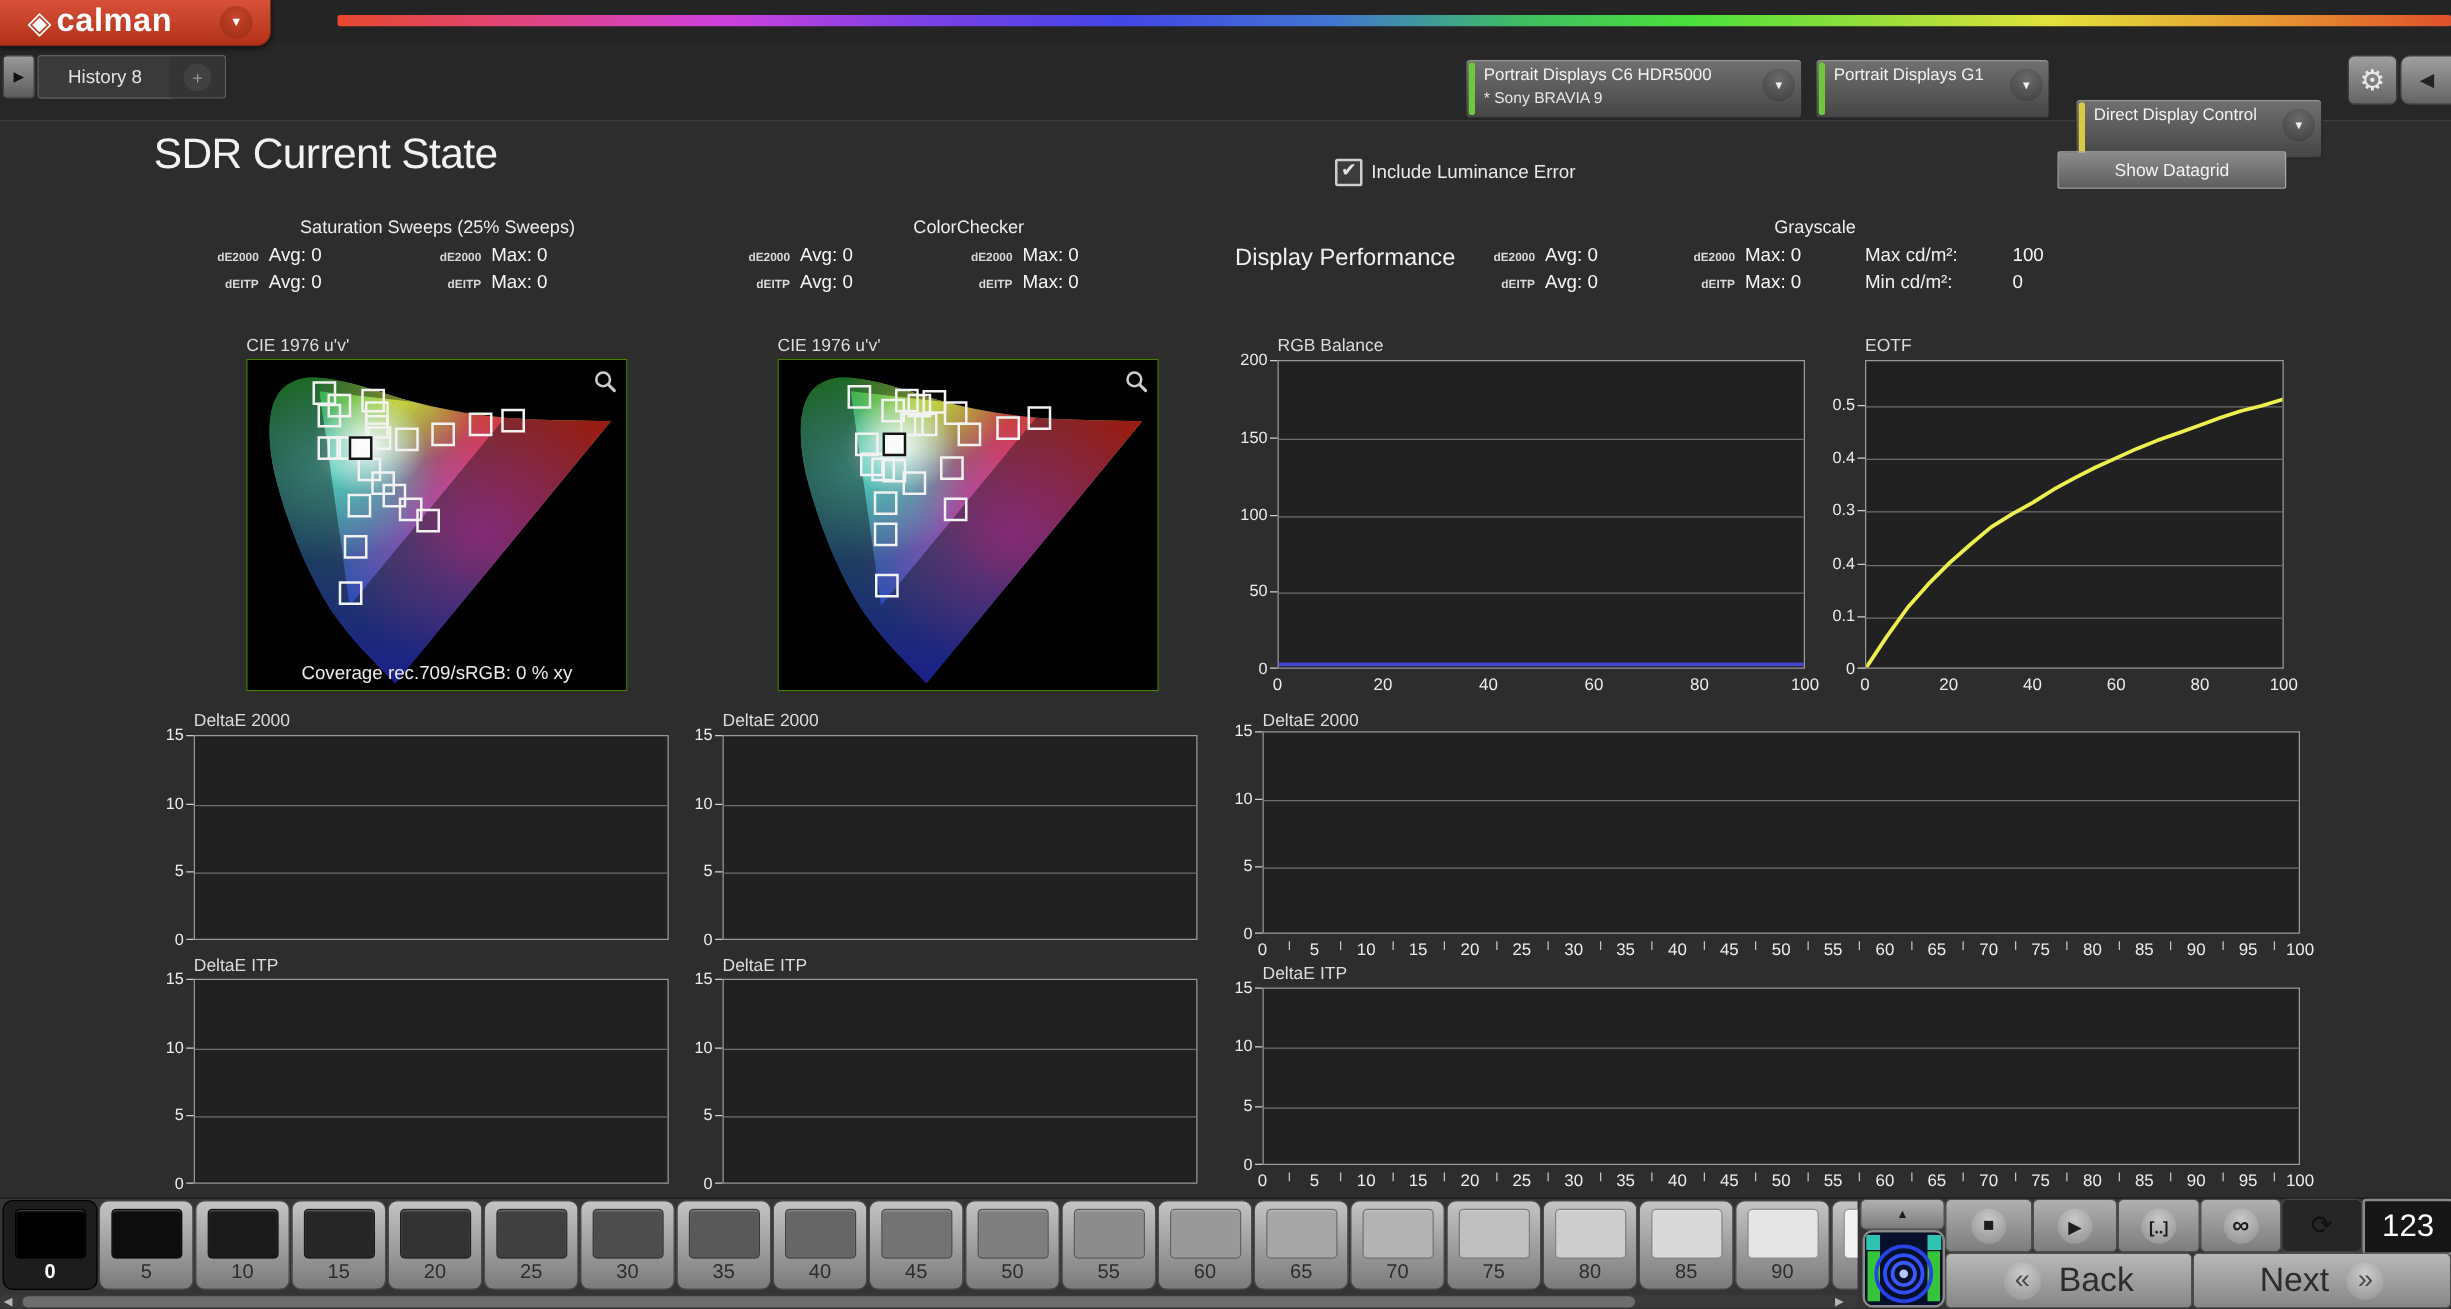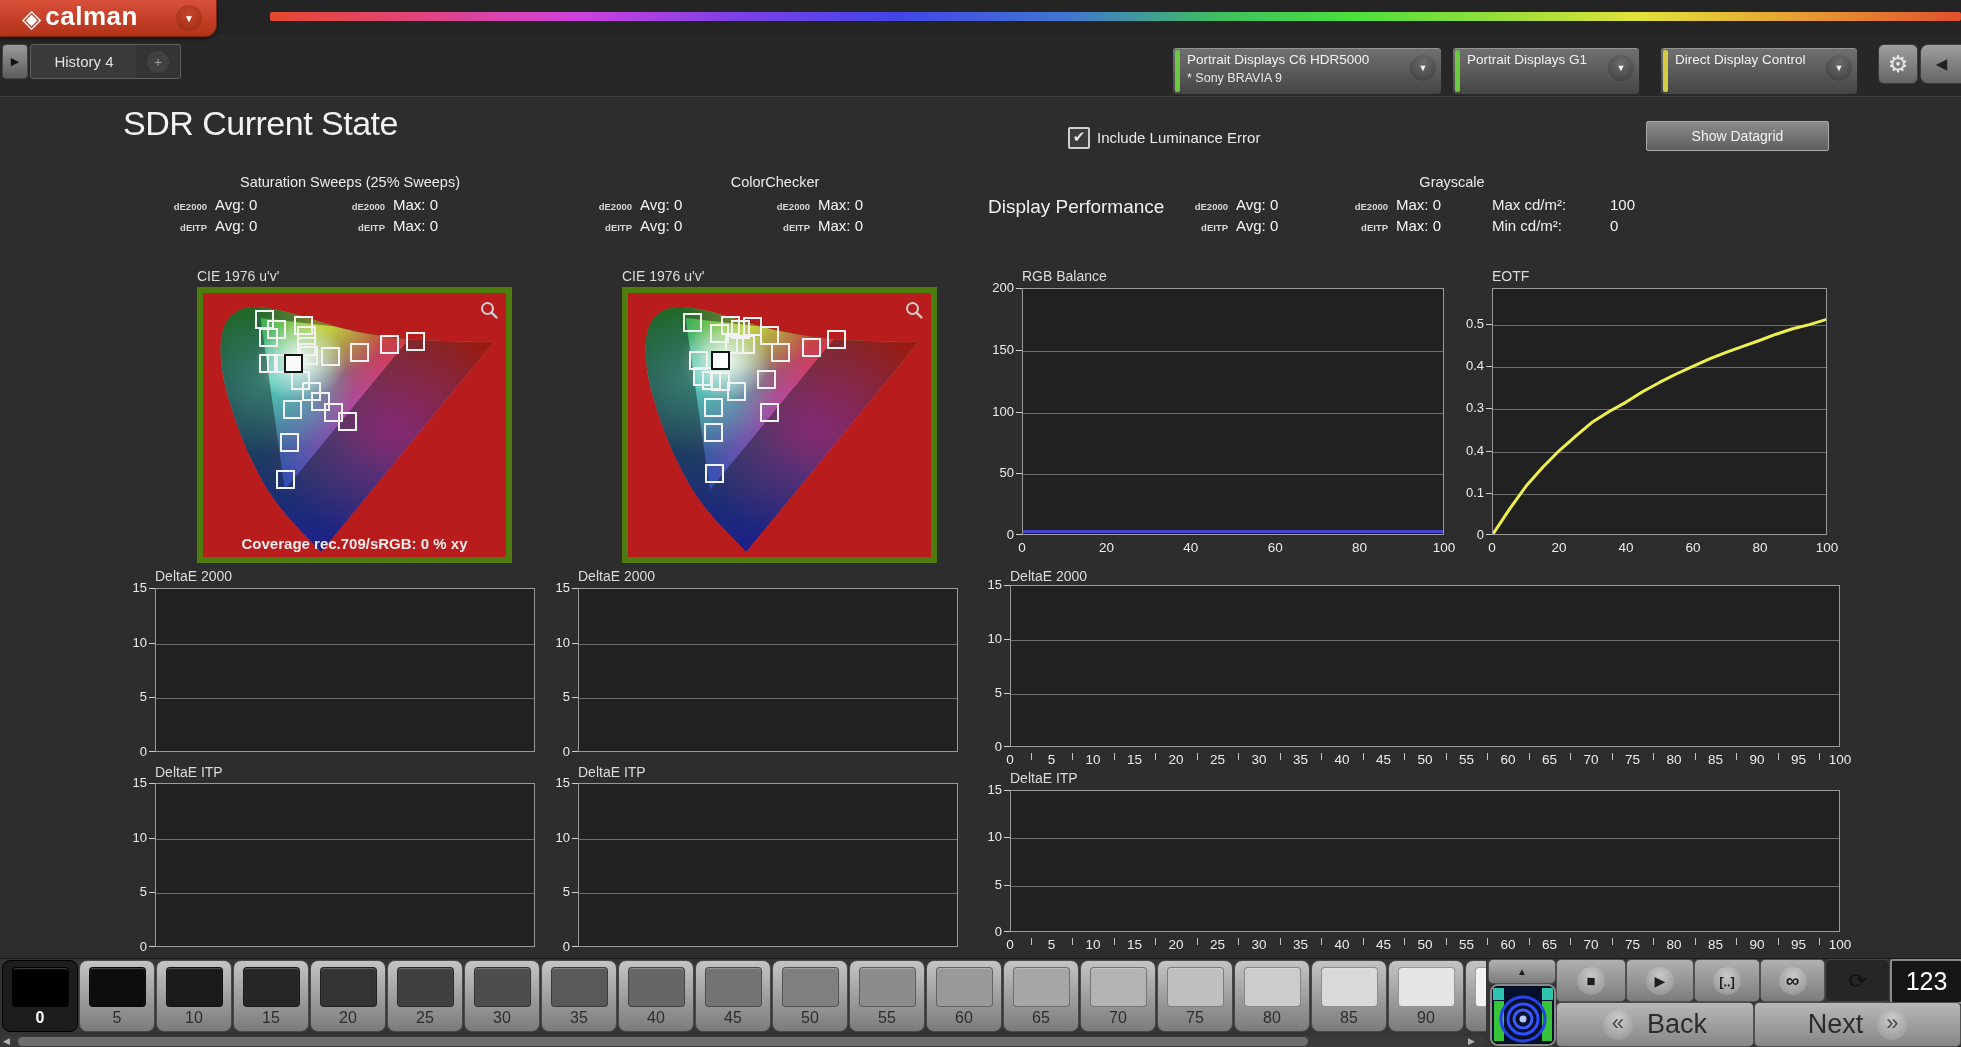--- a/index.html
+++ b/index.html
@@ -55,21 +55,21 @@
   .dp-label{position:absolute;left:988px;top:196px;font-size:19px;color:#f0f0f0;}
   
   .stat-group{position:absolute;top:174px;}
   .sg-title{font-size:14.5px;color:#ececec;text-align:center;height:22px;}
   .sg-row{display:grid;align-items:baseline;height:21px;}
   .sg-k{font-size:9.5px;font-weight:bold;color:#d8d8d8;text-align:right;padding-right:8px;}
   .sg-k.big{font-size:15px;font-weight:normal;color:#f0f0f0;}
   .sg-v{font-size:15px;color:#f5f5f5;text-align:left;}
   
   .chart-title{position:absolute;font-size:14px;color:#dcdcdc;text-align:left;}
-  .cie-box{position:absolute;background:#b91c1c;border:6px solid #4d7c0f;font-weight:bold;}
+  .cie-box{position:absolute;background:#000000;border:1px solid #4d7c0f;}
   .cie-box svg{position:absolute;left:0;top:0;width:100%;height:100%;}
   .marker{position:absolute;width:15px;height:15px;border:2px solid #f2f2f2;}
   .marker.sel{border-color:#141414;background:rgba(252,252,252,.9);}
   .mag{position:absolute;right:7px;top:7px;width:20px;height:20px;}
   .coverage{position:absolute;left:0;right:0;bottom:5px;text-align:center;font-size:15px;color:#ececec;}
   .plot{position:absolute;background:#212121;border:1px solid #9a9a9a;}
   .plot svg{position:absolute;left:0;top:0;width:100%;height:100%;}
   .ytick{position:absolute;font-size:13px;color:#ececec;text-align:right;width:40px;}
   .xtick{position:absolute;font-size:13.5px;color:#ececec;text-align:center;width:34px;}
   .gridline{position:absolute;height:1px;background:#6e6e6e;left:0;right:0;}
@@ -115,38 +115,38 @@
 
   <div class="logo-block">
     <span class="logo-diamond">◈</span>
     <span class="logo-text">calman</span>
     <span class="logo-menu">▼</span>
   </div>
   <div class="rainbow"></div>
 
   <div class="run-btn">▶</div>
   <div class="tab">
-    <span>History 4</span>
+    <span>History 8</span>
   </div>
   <div class="tab-add">
     <span class="plus-circle">+</span>
   </div>
 
   <div class="meter" style="left:1172px;width:268px;">
     <div class="stripe" style="background:#6cc83f"></div>
     <div class="m-line1">Portrait Displays C6 HDR5000</div>
     <div class="m-line2">* Sony BRAVIA 9</div>
     <div class="m-caret">▼</div>
   </div>
   <div class="meter" style="left:1452px;width:186px;">
     <div class="stripe" style="background:#6cc83f"></div>
     <div class="m-line1">Portrait Displays G1</div>
     <div class="m-caret">▼</div>
   </div>
-  <div class="meter" style="left:1660px;width:196px;">
+  <div class="meter" style="left:1660px;width:196px;margin-top:32px;">
     <div class="stripe" style="background:#d6cb42"></div>
     <div class="m-line1">Direct Display Control</div>
     <div class="m-caret">▼</div>
   </div>
   <div class="sq-btn" style="left:1878px;width:38px;font-size:23px;color:#e8e8e8;">
     <span>⚙</span>
   </div>
   <div class="sq-btn" style="left:1920px;width:41px;border-radius:8px 0 0 8px;font-size:15px;color:#222;">
     <span>◀</span>
   </div>

